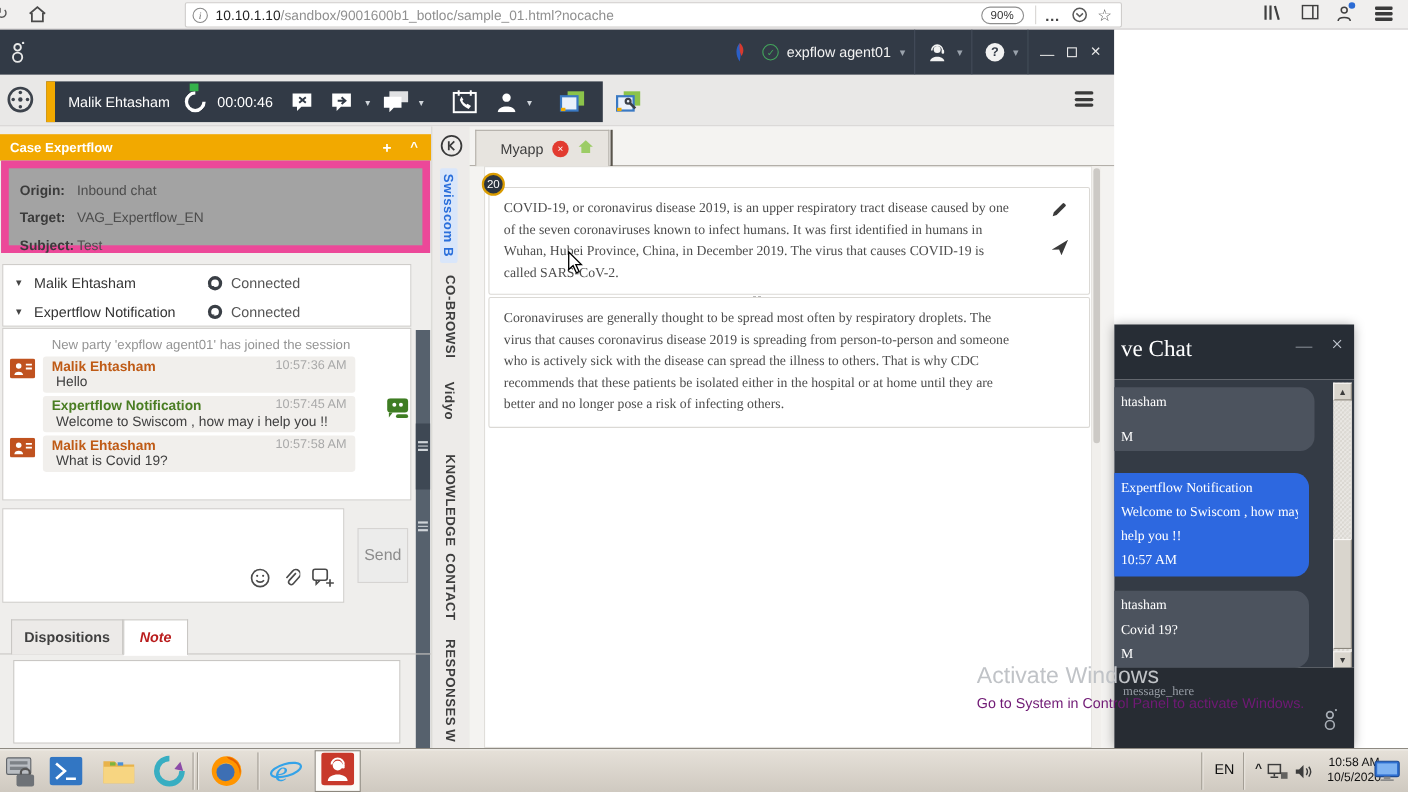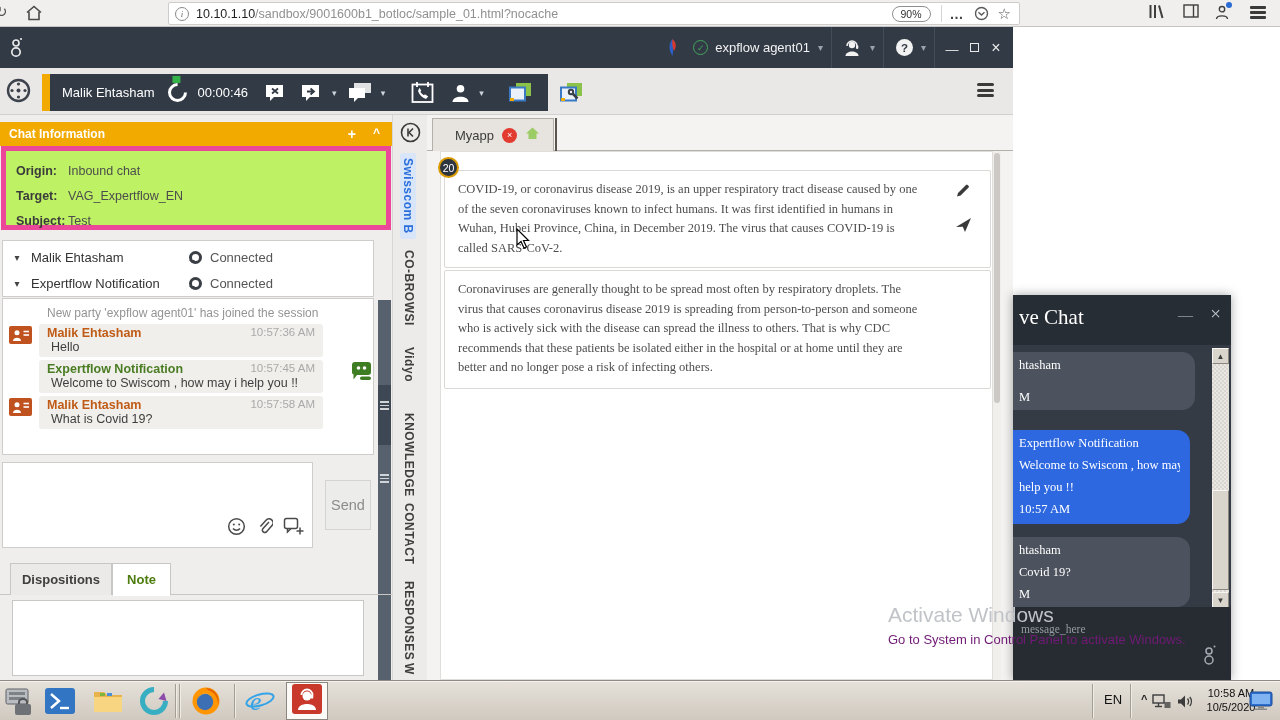--- a/index.html
+++ b/index.html
@@ -52,21 +52,21 @@
   .burger2 { position:absolute; left:977px; top:15px; width:17px; }
   .burger2 i { display:block; height:3px; background:#3a3a3a; margin-bottom:2.5px; border-radius:1.5px; }
 
   
   .workspace { left:0; top:115px; width:1013px; height:565px; background:#efeeec; }
 
   
   .case-header { position:absolute; left:0; top:7px; width:392px; height:24px; background:#f2a900; color:#fff; font-size:12px; font-weight:bold; line-height:24px; padding-left:9px; }
   .case-plus { position:absolute; right:36px; top:0; font-weight:bold; font-size:14px; }
   .case-chev { position:absolute; right:12px; top:-1px; font-size:12px; font-weight:bold; }
-  .case-body { position:absolute; left:1px; top:31px; width:390px; height:84px; background:#bef264; border:5px solid #ec4899; padding:8px 0 0 10px; }
+  .case-body { position:absolute; left:1px; top:31px; width:390px; height:84px; background:#a3a3a3; border:7px solid #ec4899; padding:8px 0 0 10px; }
   .case-row { line-height:25px; font-size:12.5px; display:flex; }
   .case-label { font-weight:bold; color:#3b3b3b; width:52px; }
   .case-value { color:#4c4c4c; }
 
   .participants { position:absolute; left:2px; top:125px; width:372px; height:57px; background:#fff; border:1px solid #cfcdca; padding-top:3px; }
   .party-row { height:26px; display:flex; align-items:center; font-size:13px; }
   .party-caret { color:#444; font-size:10px; width:28px; text-align:center; }
   .party-name { color:#333; width:158px; }
   .bubble-dot { width:13px; height:13px; border:3.5px solid #3a3f46; border-radius:50%; margin-right:8px; position:relative; }
   .bubble-dot:after { content:""; position:absolute; left:-3px; bottom:-5px; border:3px solid transparent; border-top-color:#3a3f46; }
@@ -88,21 +88,21 @@
   .strip-thumb { position:absolute; left:0; top:85px; width:13px; height:60px; background:#3e4854; }
   .grip { position:absolute; left:2px; width:9px; }
   .grip i { display:block; height:1.5px; background:#cfd4d9; margin-bottom:2px; }
 
   .composer { position:absolute; left:2px; top:347px; width:311px; height:86px; background:#fff; border:1px solid #cfcdca; }
   .composer-icons { position:absolute; right:8px; bottom:7px; display:flex; align-items:flex-end; gap:10px; }
   .send-btn { position:absolute; left:325px; top:365px; width:46px; height:50px; background:#ececeb; border:1px solid #d6d4d2; color:#8c8c8c; font-size:14.5px; display:flex; align-items:center; justify-content:center; }
 
   .bottom-tabs { position:absolute; left:0; top:445px; width:392px; height:35px; border-bottom:1px solid #c9c7c4; }
   .tab-disp { position:absolute; left:10px; top:3px; width:102px; height:32px; border:1px solid #c9c7c4; border-bottom:none; background:#eceae8; color:#3f3f3f; font-weight:bold; font-size:13px; display:flex; align-items:center; justify-content:center; }
-  .tab-note { position:absolute; left:112px; top:3px; width:59px; height:33px; border:1px solid #c9c7c4; border-bottom:1px solid #fff; background:#fff; color:#4d7c0f; font-weight:bold; font-size:13px; display:flex; align-items:center; justify-content:center; }
+  .tab-note { position:absolute; left:112px; top:3px; width:59px; height:33px; border:1px solid #c9c7c4; border-bottom:1px solid #fff; background:#fff; color:#b91c1c; font-weight:bold; font-size:13px; display:flex; align-items:center; justify-content:center;font-style:italic; }
   .note-box { position:absolute; left:12px; top:485px; width:352px; height:76px; background:#fff; border:1px solid #c9c7c4; }
 
   
   .vtab-strip { position:absolute; left:392px; top:0; width:35px; height:565px; background:#edebe9; border-left:1px solid #d8d6d3; }
   .vtab { position:absolute; left:9px; writing-mode:vertical-rl; font-size:12px; font-weight:600; color:#3e3e3e; letter-spacing:.5px; white-space:nowrap; }
   .vtab.selected { color:#2a6fdb; background:#d9e6fa; padding:5px 1px; border-radius:2px; left:7px; }
   .collapse-btn { position:absolute; left:7px; top:7px; }
 
   
   .main { position:absolute; left:427px; top:0; width:586px; height:565px; background:#f4f3f1; }
@@ -330,21 +330,21 @@
     <span class="burger2">
         <i></i>
         <i></i>
         <i></i>
       </span>
   </div>
 
   <div class="abs workspace">
 
     <div class="case-header">
-      <span>Chat Information</span>
+      <span>Case Expertflow</span>
       <span class="case-plus">+</span>
       <span class="case-chev">^</span>
     </div>
     <div class="case-body">
       <div class="case-row">
         <span class="case-label">Origin:</span>
         <span class="case-value">Inbound chat</span>
       </div>
       <div class="case-row">
         <span class="case-label">Target:</span>

